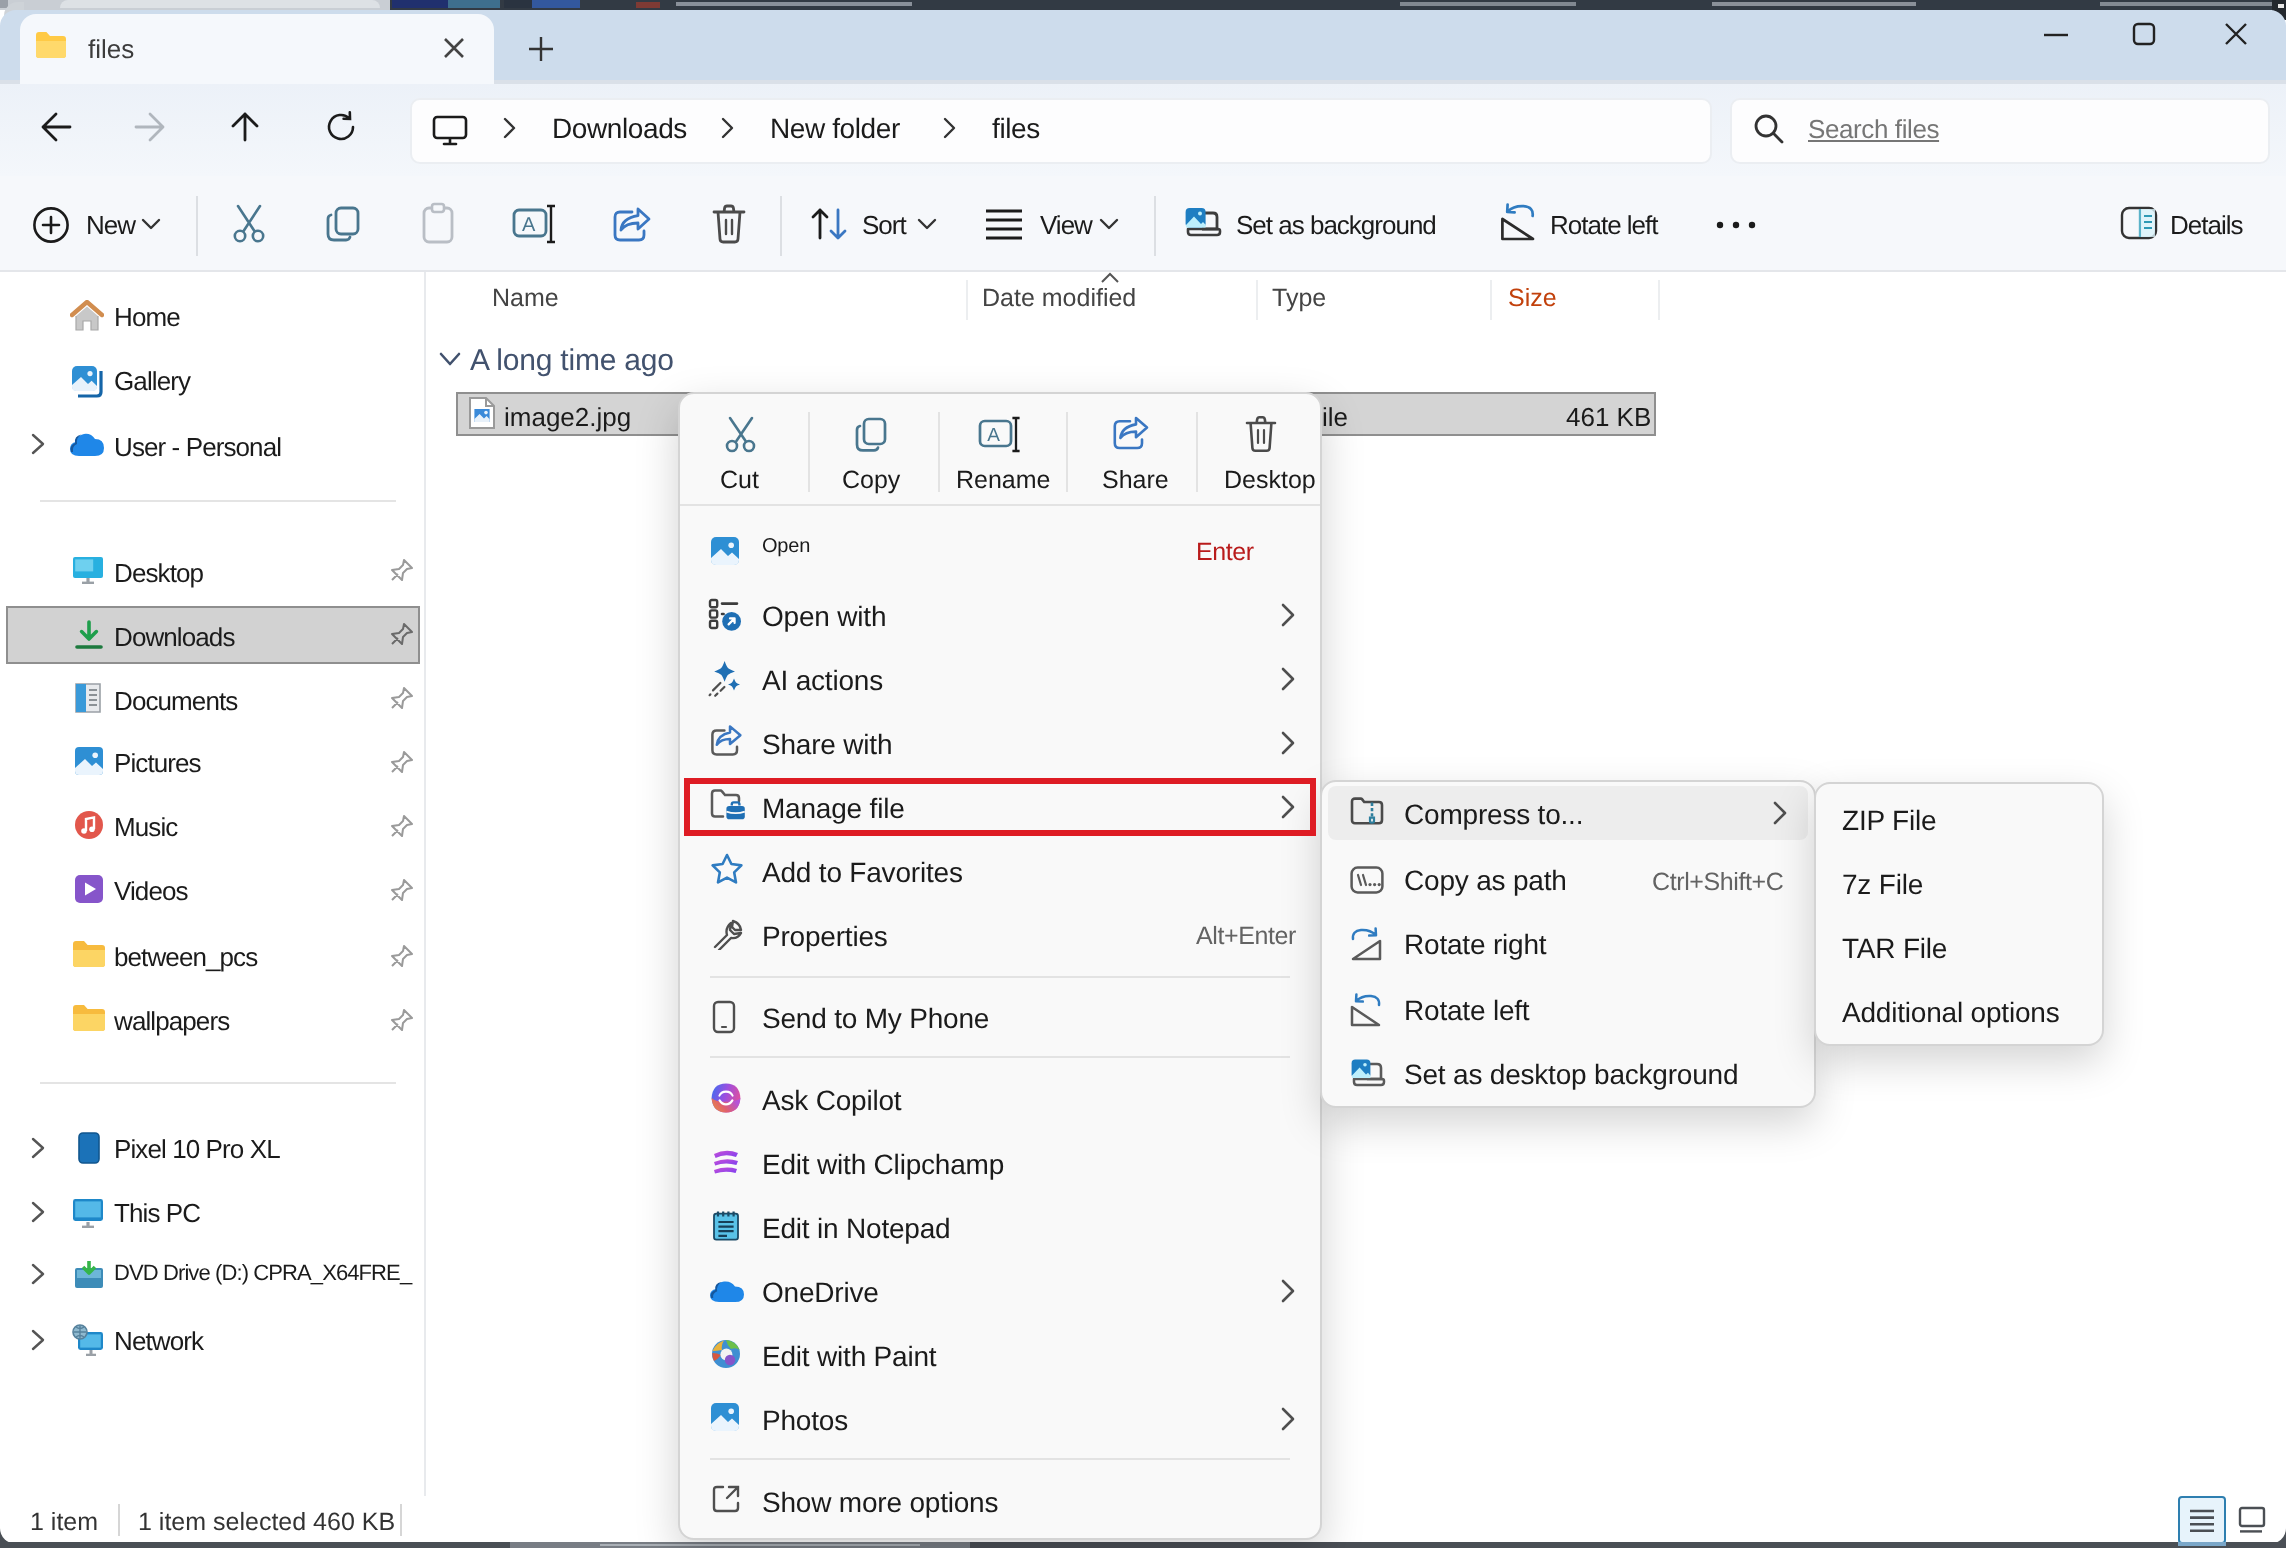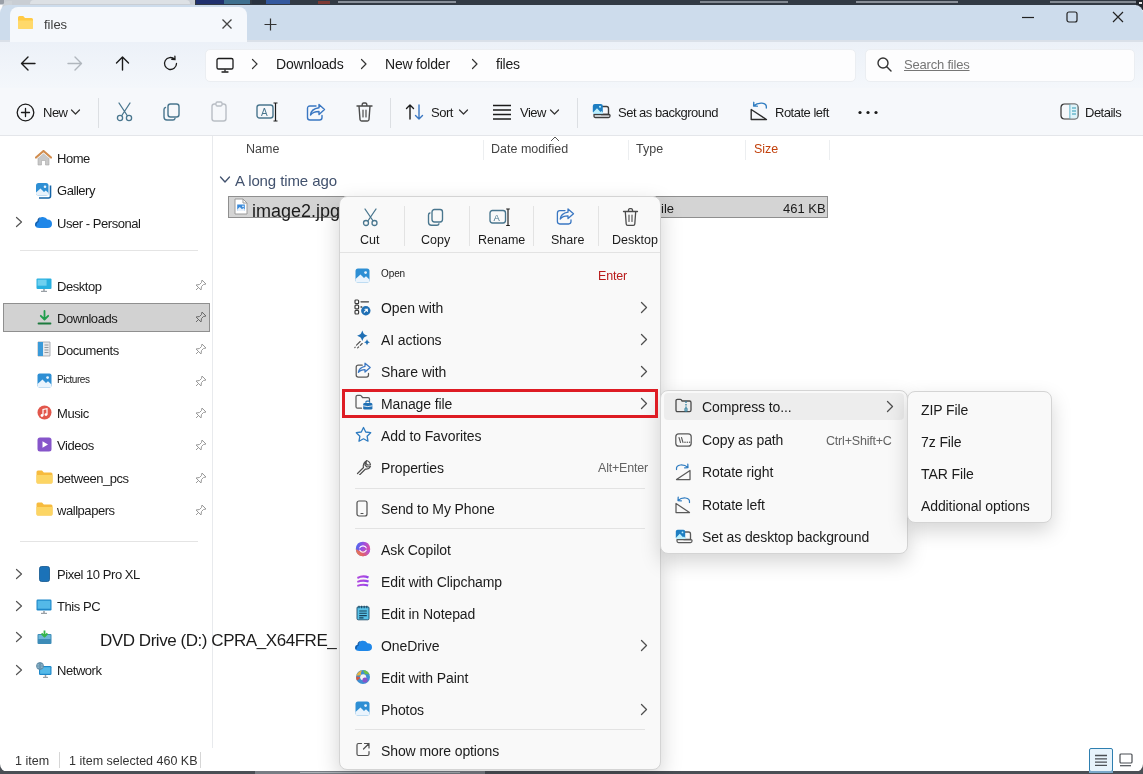--- a/index.html
+++ b/index.html
@@ -235,21 +235,21 @@
   <path d="M1 1 L6 1 L6 15 L1 15 Z" fill="#3a9ad9"></path>
   <path d="M7.5 4 L11.5 4 M7.5 6.5 L11.5 6.5 M7.5 9 L11.5 9 M7.5 11.5 L11.5 11.5" stroke="#8b9196" stroke-width="0.9"></path>
 </svg>
 <div class="txt" style="left:57px;top:343px;font-size:13px;letter-spacing:-0.45px;">Documents</div>
 
 <svg class="abs" style="left:37px;top:373px;" width="15" height="15" viewBox="0 0 15 15">
   <rect x="0.5" y="0.5" width="14" height="14" rx="2" fill="#2e8fd4"></rect>
   <path d="M0.5 11 L5.5 6.5 L9 10 L11 8.2 L14.5 11.5 L14.5 12.5 Q14.5 14.5 12.5 14.5 L2.5 14.5 Q0.5 14.5 0.5 12.5 Z" fill="#eaf4fd"></path>
   <circle cx="10.6" cy="4.6" r="1.4" fill="#eaf4fd"></circle>
 </svg>
-<div class="txt" style="left:57px;top:374px;font-size:10px;letter-spacing:-0.45px;">Pictures</div>
+<div class="txt" style="left:57px;top:374px;font-size:13px;letter-spacing:-0.45px;">Pictures</div>
 
 <svg class="abs" style="left:37px;top:405px;" width="15" height="15" viewBox="0 0 15 15">
   <circle cx="7.5" cy="7.5" r="7" fill="#e2574c"></circle>
   <path d="M6 10.5 L6 4.5 L10 3.7 L10 9.5" fill="none" stroke="#fff" stroke-width="1.2"></path>
   <circle cx="5" cy="10.5" r="1.4" fill="#fff"></circle>
     <circle cx="9" cy="9.6" r="1.4" fill="#fff"></circle>
 </svg>
 <div class="txt" style="left:57px;top:406px;font-size:13px;letter-spacing:-0.45px;">Music</div>
 
 <svg class="abs" style="left:37px;top:437px;" width="15" height="15" viewBox="0 0 15 15">
@@ -292,21 +292,21 @@
 <div class="txt" style="left:57px;top:599px;font-size:13px;letter-spacing:-0.45px;">This PC</div>
 
 <svg class="abs" style="left:14px;top:631px;" width="10" height="12" viewBox="0 0 10 12">
     <path d="M2.5 1.5 L7.5 6 L2.5 10.5" stroke="#555" stroke-width="1.2" fill="none" stroke-linecap="round" stroke-linejoin="round"></path>
   </svg>
 <svg class="abs" style="left:37px;top:630px;" width="15" height="15" viewBox="0 0 15 15">
   <rect x="0.5" y="4" width="14" height="10" rx="1" fill="#3d8cb8"></rect>
   <rect x="1.5" y="5" width="12" height="4" fill="#6db6d8"></rect>
   <path d="M7.5 0.5 L7.5 6 M4.5 3.5 L7.5 6.5 L10.5 3.5" stroke="#35b54a" stroke-width="1.8" fill="none" stroke-linejoin="round"></path>
 </svg>
-<div class="txt" style="left:57px;top:631px;font-size:17px;letter-spacing:-0.45px;margin-left:43px;">DVD Drive (D:) CPRA_X64FRE_</div>
+<div class="txt" style="left:57px;top:631px;font-size:11px;letter-spacing:-0.45px;">DVD Drive (D:) CPRA_X64FRE_</div>
 
 <svg class="abs" style="left:14px;top:664px;" width="10" height="12" viewBox="0 0 10 12">
     <path d="M2.5 1.5 L7.5 6 L2.5 10.5" stroke="#555" stroke-width="1.2" fill="none" stroke-linecap="round" stroke-linejoin="round"></path>
   </svg>
 <svg class="abs" style="left:36px;top:662px;" width="16" height="16" viewBox="0 0 16 16">
   <rect x="3" y="4" width="12.5" height="9" rx="1.2" fill="#1e88c9"></rect>
   <rect x="4.1" y="5.2" width="10.3" height="6.6" fill="#54b9e8"></rect>
   <path d="M7 15.5 L12 15.5" stroke="#9aa0a6" stroke-width="1.3"></path>
     <path d="M9.5 13 L9.5 15" stroke="#9aa0a6" stroke-width="1.5"></path>
   <circle cx="4" cy="4" r="3.5" fill="#8fb9cf" stroke="#56819c" stroke-width="0.8"></circle>
@@ -380,21 +380,21 @@
 <div class="txt" style="left:235px;top:172px;font-size:15px;letter-spacing:-0.1px;color:#42526e;">A long time ago</div>
 
 <div class="abs" style="left:228px;top:196px;width:600px;height:22px;background:#d4d4d4;border:1px solid #8f8f8f;"></div>
 <svg class="abs" style="left:234px;top:198px;" width="14" height="17" viewBox="0 0 14 17">
   <path d="M1 1 L9 1 L13 5 L13 16 L1 16 Z" fill="#fff" stroke="#9a9a9a" stroke-width="1"></path>
   <path d="M9 1 L9 5 L13 5" fill="none" stroke="#9a9a9a" stroke-width="1"></path>
   <rect x="3.2" y="6.5" width="7.6" height="6.5" fill="#3b8ad9"></rect>
   <path d="M3.2 11.5 L5.8 9 L8 11.2 L9.3 10 L10.8 11.6 L10.8 13 L3.2 13 Z" fill="#e8f1fa"></path>
   <circle cx="9" cy="8.3" r="0.9" fill="#eaf3fc"></circle>
 </svg>
-<div class="txt" style="left:252px;top:201px;font-size:18px;">image2.jpg</div>
+<div class="txt" style="left:252px;top:201px;font-size:13px;">image2.jpg</div>
 <div class="txt" style="left:661px;top:201px;font-size:13px;">ile</div>
 <div class="txt" style="left:783px;top:201px;font-size:13px;">461 KB</div>
 
 <div class="abs" style="left:339px;top:196px;width:322px;height:574px;background:#f9f9f9;border:1px solid #d4d4d4;border-radius:8px;box-shadow:0 8px 22px rgba(0,0,0,0.18);"></div>
 
 <svg class="abs" style="left:361px;top:207px;" width="19" height="21" viewBox="0 0 19 21">
   <path d="M4 2 L11.8 13.5 M15 2 L7.2 13.5" stroke="#49768e" stroke-width="1.3" fill="none" stroke-linecap="round"></path>
   <circle cx="5" cy="16" r="2.5" fill="none" stroke="#49768e" stroke-width="1.3"></circle>
   <circle cx="13.5" cy="16" r="2.5" fill="none" stroke="#49768e" stroke-width="1.3"></circle>
 </svg>

